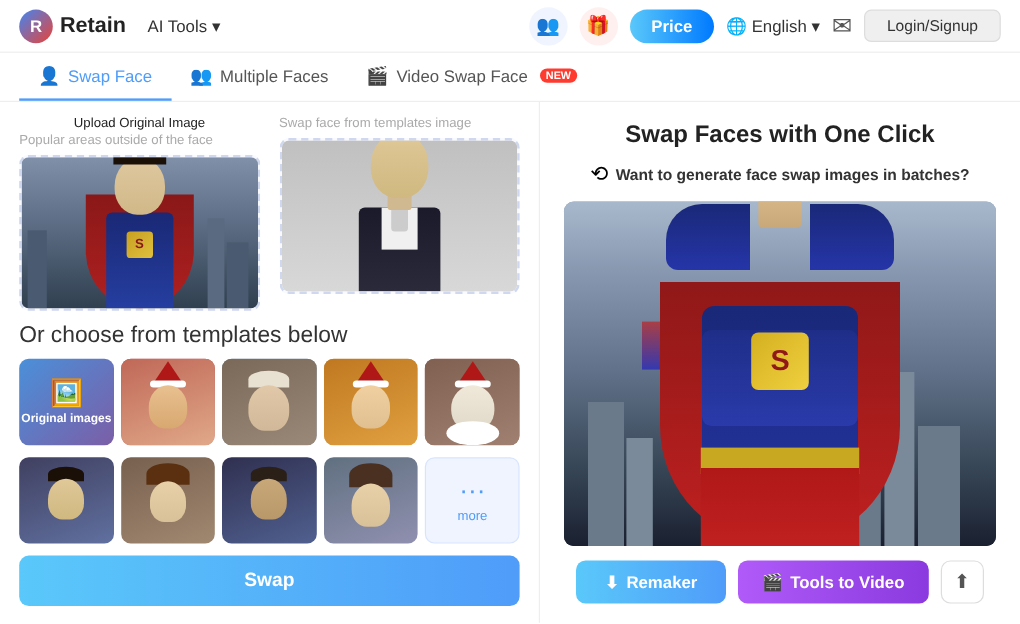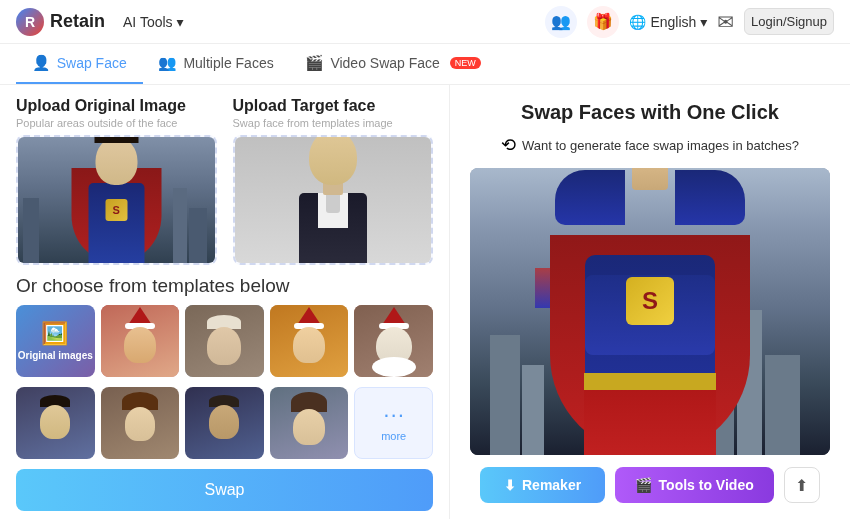--- a/index.html
+++ b/index.html
@@ -10,63 +10,63 @@
     .header-left { display: flex; align-items: center; gap: 10px; }
     .logo { display: flex; align-items: center; gap: 6px; font-weight: 700; font-size: 18px; color: #222; }
     .logo-icon { width: 28px; height: 28px; border-radius: 50%; background: linear-gradient(135deg, #4285f4, #ea4335); display: flex; align-items: center; justify-content: center; color: white; font-weight: 900; font-size: 14px; }
     .ai-tools { display: flex; align-items: center; gap: 4px; color: #333; font-size: 14px; cursor: pointer; padding: 4px 8px; border-radius: 4px; }
     .header-right { display: flex; align-items: center; gap: 10px; }
     .icon-btn { width: 32px; height: 32px; border-radius: 50%; background: #f0f4ff; display: flex; align-items: center; justify-content: center; cursor: pointer; font-size: 16px; }
     .gift-icon { background: #fff0f0; }
     .price-btn { background: linear-gradient(90deg, #5ac8fa, #007aff); color: white; border: none; padding: 6px 18px; border-radius: 20px; font-size: 14px; font-weight: 600; cursor: pointer; }
     .lang-btn { display: flex; align-items: center; gap: 4px; cursor: pointer; font-size: 14px; color: #333; }
     .mail-icon { font-size: 20px; color: #555; cursor: pointer; }
-    .login-btn { border: 1px solid #ddd; padding: 5px 6px; border-radius: 6px; font-size: 13px; cursor: pointer; color: #333; }
+    .login-btn { border: 1px solid #ddd; padding: 5px 18px; border-radius: 6px; font-size: 13px; cursor: pointer; color: #333; }
 
     
     .tabs { display: flex; align-items: center; padding: 0 16px; border-bottom: 1px solid #eee; gap: 0; }
     .tab { display: flex; align-items: center; gap: 6px; padding: 10px 16px; font-size: 14px; cursor: pointer; color: #555; border-bottom: 2px solid transparent; }
     .tab.active { color: #4f9cf9; border-bottom: 2px solid #4f9cf9; }
     .tab-icon { font-size: 15px; }
-    .new-badge { background: #ff3b30; color: white; font-size: 9px; font-weight: 400; padding: 1px 5px; border-radius: 6px; margin-left: 4px; }
+    .new-badge { background: #ff3b30; color: white; font-size: 9px; font-weight: 700; padding: 1px 5px; border-radius: 6px; margin-left: 4px; }
 
     
     .main { display: flex; height: calc(520px - 44px - 42px); }
 
     
     .left-panel { width: 450px; padding: 12px 16px; border-right: 1px solid #eee; overflow: hidden; flex-shrink: 0; }
     .upload-row { display: flex; gap: 16px; margin-bottom: 10px; }
     .upload-box { flex: 1; }
-    .upload-label { font-size: 16px; font-weight: 700; color: #222; margin-bottom: 2px; }
+    .upload-label { font-size: 11px; font-weight: 400; color: #222; margin-bottom: 2px; text-align: center; }
     .upload-sub { font-size: 11px; color: #aaa; margin-bottom: 6px; }
     .upload-area { border: 2px dashed #d0d8f0; border-radius: 8px; height: 130px; display: flex; align-items: center; justify-content: center; overflow: hidden; cursor: pointer; background: #f8faff; position: relative; }
 
     .templates-label { font-size: 19px; color: #333; margin-bottom: 8px; }
     .template-grid { display: grid; grid-template-columns: repeat(5, 1fr); gap: 6px; margin-bottom: 10px; }
     .template-item { border-radius: 8px; overflow: hidden; cursor: pointer; height: 72px; position: relative; }
     .template-item:first-child { background: linear-gradient(135deg, #4f9cf9, #7b5ea7); display: flex; flex-direction: column; align-items: center; justify-content: center; gap: 4px; color: white; font-size: 10px; font-weight: 600; }
 
     .t1 { background: linear-gradient(160deg, #b04040 30%, #c06060 60%, #d09090 100%); }
     .t2 { background: linear-gradient(160deg, #708090 0%, #a0b0c0 100%); }
     .t3 { background: linear-gradient(160deg, #c08840 0%, #e0c080 100%); }
     .t4 { background: linear-gradient(160deg, #a06050 0%, #c09070 100%); }
     .t5 { background: linear-gradient(160deg, #404060 0%, #6070a0 100%); }
     .t6 { background: linear-gradient(160deg, #605040 0%, #808060 100%); }
     .t7 { background: linear-gradient(160deg, #303050 0%, #5060a0 100%); }
     .t8 { background: linear-gradient(160deg, #506070 0%, #8090b0 100%); }
     .more-btn { background: #f0f4ff; border: 1px solid #d8e4ff; border-radius: 8px; display: flex; flex-direction: column; align-items: center; justify-content: center; font-size: 11px; color: #4f9cf9; cursor: pointer; height: 72px; gap: 4px; }
 
-    .swap-btn { width: 100%; padding: 12px; background: linear-gradient(90deg, #5ac8fa, #4f9cf9); color: white; border: none; border-radius: 8px; font-size: 16px; font-weight: 400; cursor: pointer; }
+    .swap-btn { width: 100%; padding: 12px; background: linear-gradient(90deg, #5ac8fa, #4f9cf9); color: white; border: none; border-radius: 8px; font-size: 16px; font-weight: 700; cursor: pointer; }
 
     
     .right-panel { flex: 1; padding: 16px 20px; display: flex; flex-direction: column; }
     .right-title { font-size: 20px; font-weight: 600; color: #222; text-align: center; margin-bottom: 10px; }
     .batch-row { display: flex; align-items: center; gap: 6px; margin-bottom: 12px; justify-content: center; }
     .batch-icon { font-size: 18px; }
-    .batch-text { font-size: 13px; color: #333; }
+    .batch-text { font-size: 13px; color: #333; font-weight: bold; }
     .batch-link { color: #4f9cf9; font-size: 13px; cursor: pointer; text-decoration: none; }
     .result-image { flex: 1; border-radius: 8px; overflow: hidden; background: linear-gradient(180deg, #8a9ab0 0%, #6a7a90 20%, #3a4a5a 60%, #1a2030 100%); position: relative; min-height: 0; display: flex; align-items: center; justify-content: center; margin-bottom: 12px; }
 
     .action-row { display: flex; align-items: center; gap: 10px; justify-content: center; }
     .download-btn { background: linear-gradient(90deg, #5ac8fa, #4f9cf9); color: white; border: none; padding: 10px 24px; border-radius: 8px; font-size: 14px; font-weight: 600; cursor: pointer; display: flex; align-items: center; gap: 6px; }
     .video-btn { background: linear-gradient(90deg, #b05af9, #8a3adf); color: white; border: none; padding: 10px 20px; border-radius: 8px; font-size: 14px; font-weight: 600; cursor: pointer; display: flex; align-items: center; gap: 6px; }
     .share-btn { background: none; border: 1px solid #ddd; width: 36px; height: 36px; border-radius: 8px; display: flex; align-items: center; justify-content: center; cursor: pointer; font-size: 16px; color: #555; }
   </style>
 </head>
 <body>
@@ -78,20 +78,21 @@
       <span>Retain</span>
     </div>
     <div class="ai-tools">
       <span>AI Tools</span>
       <span>▾</span>
     </div>
   </div>
   <div class="header-right">
     <div class="icon-btn">👥</div>
     <div class="icon-btn gift-icon">🎁</div>
+    <button class="price-btn">Price</button>
     <div class="lang-btn">
       <span>🌐</span>
       <span>English</span>
       <span>▾</span>
     </div>
     <div class="mail-icon">✉</div>
     <button class="login-btn">Login/Signup</button>
   </div>
 </div>
 
@@ -136,21 +137,20 @@
             </div>
 
             <div style="position:absolute;bottom:0;right:8px;width:18px;height:55px;background:#4a5a70;"></div>
             <div style="position:absolute;bottom:0;right:28px;width:14px;height:75px;background:#5a6a80;"></div>
             <div style="position:absolute;bottom:0;left:5px;width:16px;height:65px;background:#4a5a70;"></div>
           </div>
         </div>
       </div>
 
       <div class="upload-box">
-        <div class="upload-label">Upload Target face</div>
         <div class="upload-sub">Swap face from templates image</div>
         <div class="upload-area">
 
           <div style="width:100%;height:100%;background:linear-gradient(180deg,#c0c0c0 0%,#d8d8d8 100%);position:relative;overflow:hidden;display:flex;align-items:flex-end;justify-content:center;">
             <div style="position:relative;width:70px;height:120px;margin-bottom:0;">
 
               <div style="position:absolute;bottom:0;left:50%;transform:translateX(-50%);width:68px;height:70px;background:linear-gradient(180deg,#1a1a2a,#2a2a3a);border-radius:5px 5px 0 0;"></div>
 
               <div style="position:absolute;bottom:35px;left:50%;transform:translateX(-50%);width:30px;height:35px;background:#f0f0f0;border-radius:0;"></div>
 

